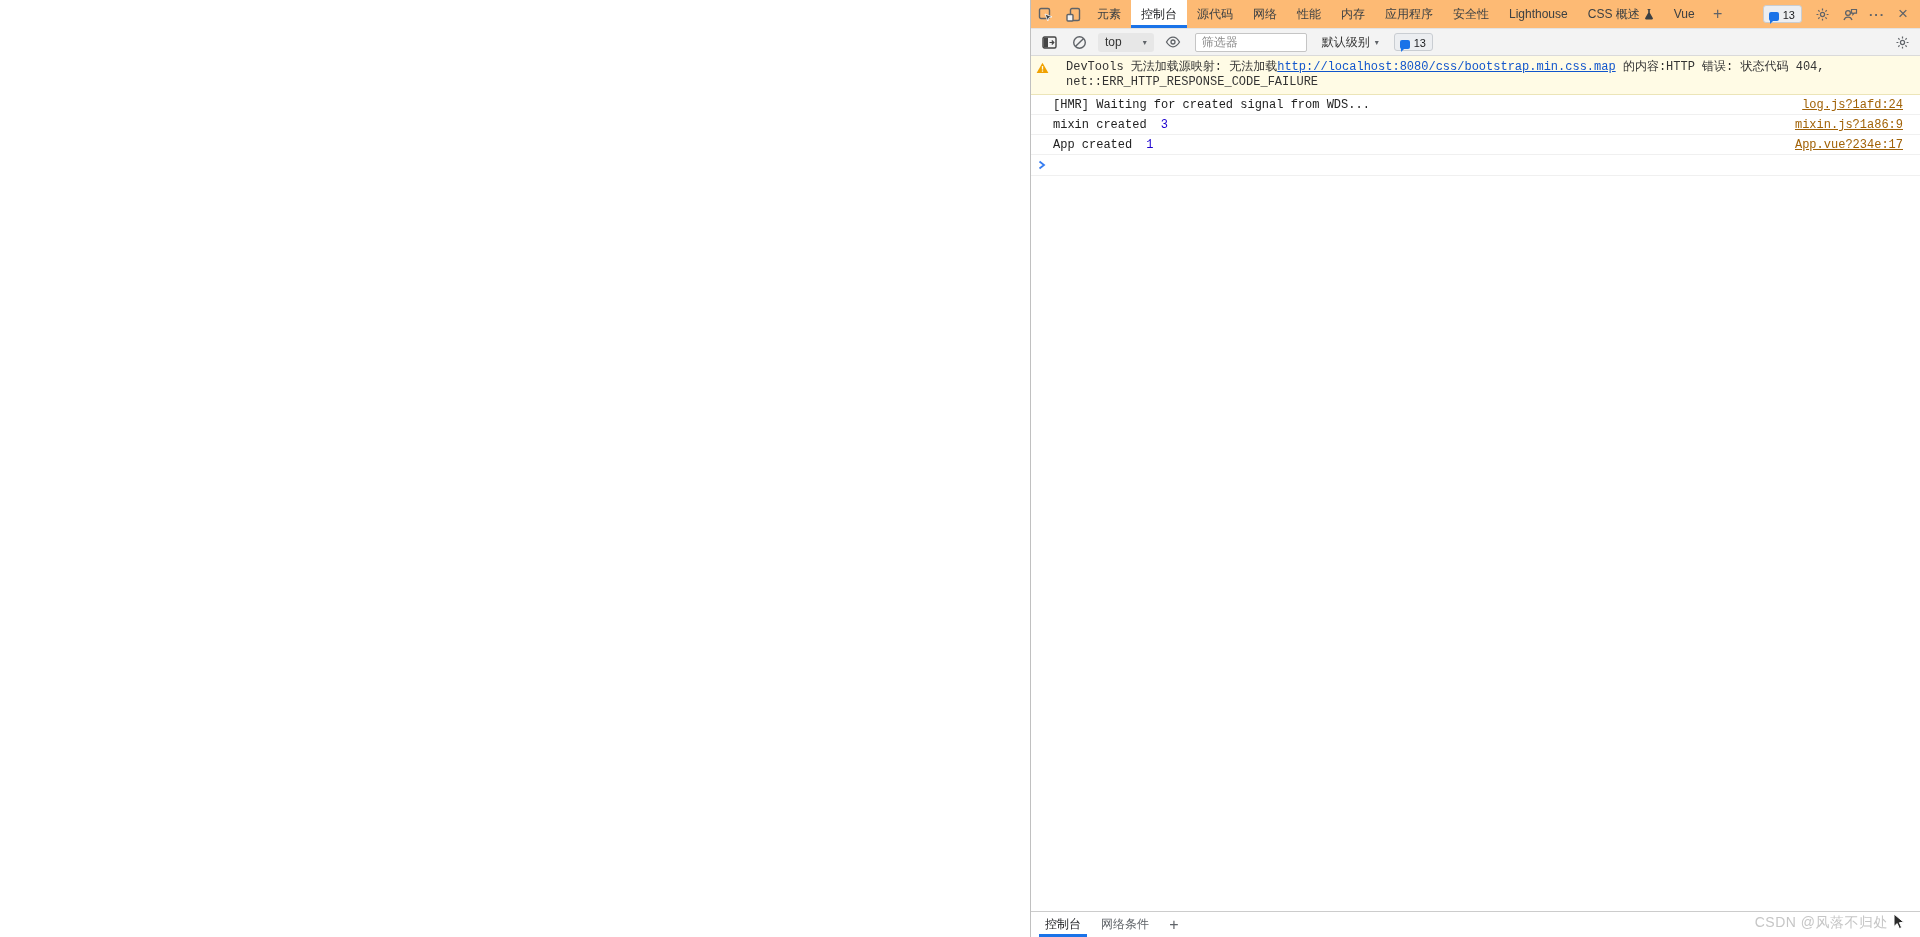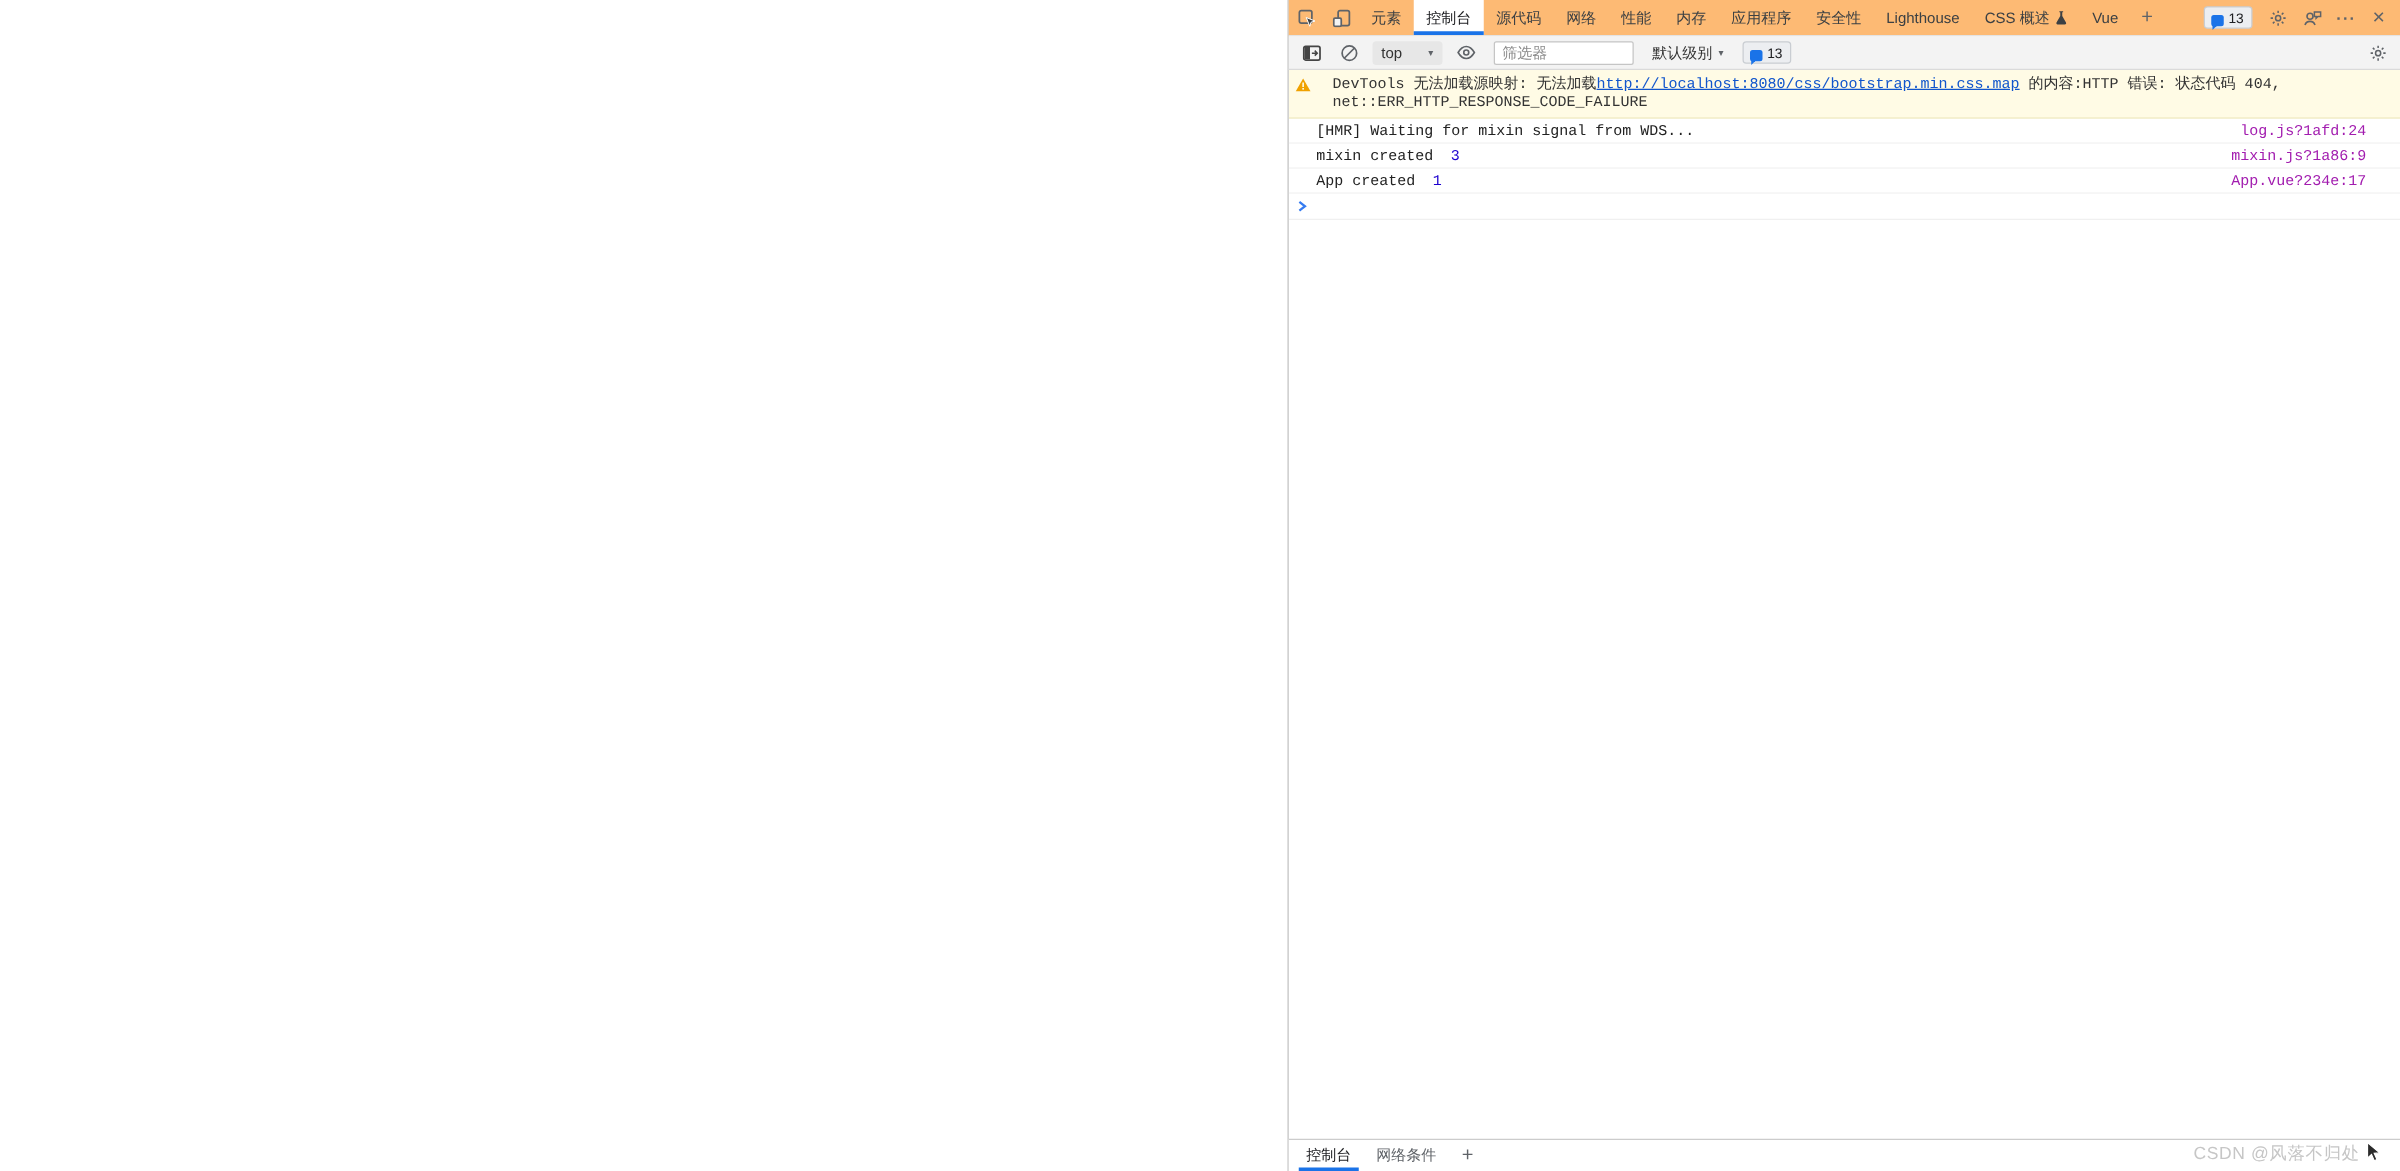--- a/index.html
+++ b/index.html
@@ -83,21 +83,21 @@
   }
   .warn-icon { position: absolute; left: 5px; top: 6px; }
   .msg-link { color: #1155cc; text-decoration: underline; cursor: pointer; }
 
   .console-row {
     position: relative; border-bottom: 1px solid #f0f0f0; padding: 3px 120px 2px 22px;
     line-height: 14px; color: #222; background: #fff; white-space: nowrap;
   }
   .num-val { color: #1c00cf; margin-left: 14px; }
   .source-link {
-    position: absolute; right: 27px; top: 3px; color: #a21caf; cursor: pointer;
+    position: absolute; right: 17px; top: 3px; color: #a16207; text-decoration: underline; cursor: pointer;
   }
 
   .prompt-row {
     position: relative; padding: 4px 8px 4px 22px; border-bottom: 1px solid #f0f0f0;
     min-height: 21px; background: #fff; cursor: text;
   }
   .prompt-chevron { position: absolute; left: 7px; top: 5px; }
 
   .console-filler { flex: 1; background: #fff; }
 
@@ -262,21 +262,21 @@
           <path d="M6.5 0.8 L12.4 11 H0.6 Z" fill="#f0a100"></path>
           <rect x="5.85" y="4" width="1.3" height="3.6" fill="#fffbe5"></rect>
           <rect x="5.85" y="8.4" width="1.3" height="1.3" fill="#fffbe5"></rect>
         </svg>
       </span>
       <span>DevTools 无法加载源映射:  无法加载</span><span class="msg-link">http://localhost:8080/css/bootstrap.min.css.map</span><span> 的内容:HTTP 错误: 状态代码 404,</span><br>
       <span>net::ERR_HTTP_RESPONSE_CODE_FAILURE</span>
     </div>
 
     <div class="console-row">
-      <span>[HMR] Waiting for mixin signal from WDS...</span><span class="num-val"></span>
+      <span>[HMR] Waiting for created signal from WDS...</span><span class="num-val"></span>
       <span class="source-link">log.js?1afd:24</span>
     </div>
     <div class="console-row">
       <span>mixin created</span><span class="num-val">3</span>
       <span class="source-link">mixin.js?1a86:9</span>
     </div>
     <div class="console-row">
       <span>App created</span><span class="num-val">1</span>
       <span class="source-link">App.vue?234e:17</span>
     </div>

